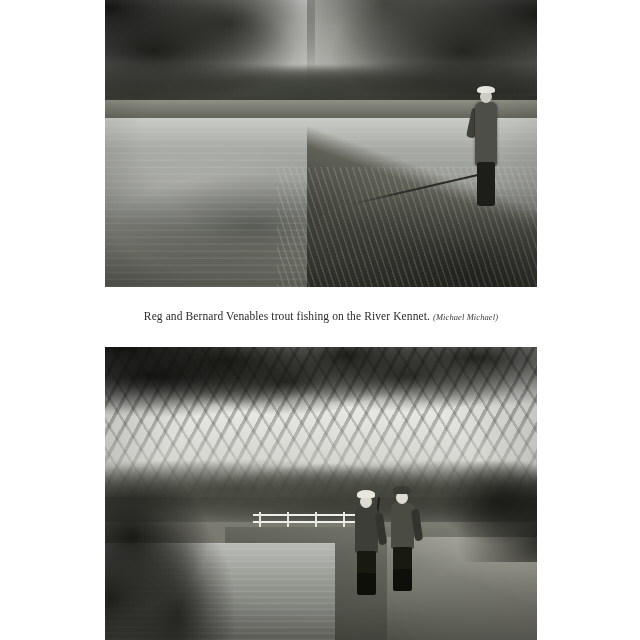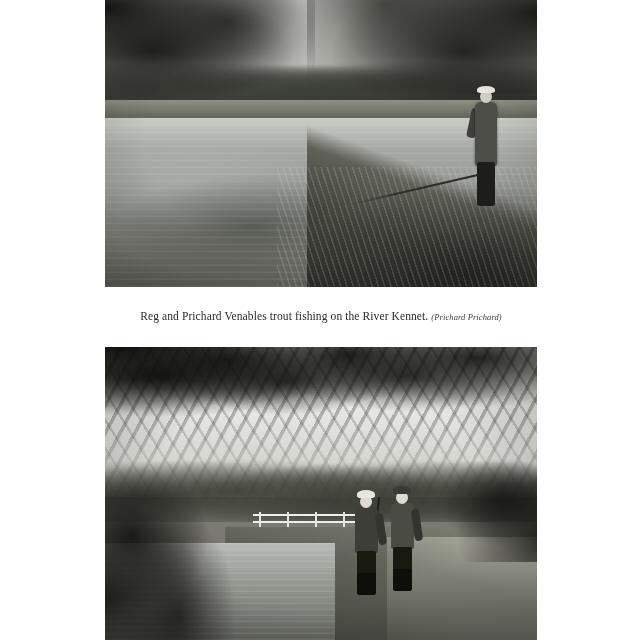--- a/index.html
+++ b/index.html
@@ -306,22 +306,22 @@
       <div class="pt-fig-arm"></div>
       <div class="pt-fig-body"></div>
       <div class="pt-fig-legs"></div>
       <div class="pt-fig-head"></div>
       <div class="pt-fig-hat"></div>
     </div>
     <div class="pt-vignette"></div>
   </div>
 
   <div class="caption">
-    <span>Reg and Prichard Venables trout fishing on the River Kennet.</span>
-    <span class="credit">(Prichard Prichard)</span>
+    <span>Reg and Bernard Venables trout fishing on the River Kennet.</span>
+    <span class="credit">(Michael Michael)</span>
   </div>
 
   <div class="photo-bottom">
     <div class="pb-sky"></div>
     <div class="pb-treeline"></div>
     <div class="pb-fence">
       <div class="rail r1"></div>
       <div class="rail r2"></div>
       <div class="post" style="left:6px"></div>
       <div class="post" style="left:34px"></div>

